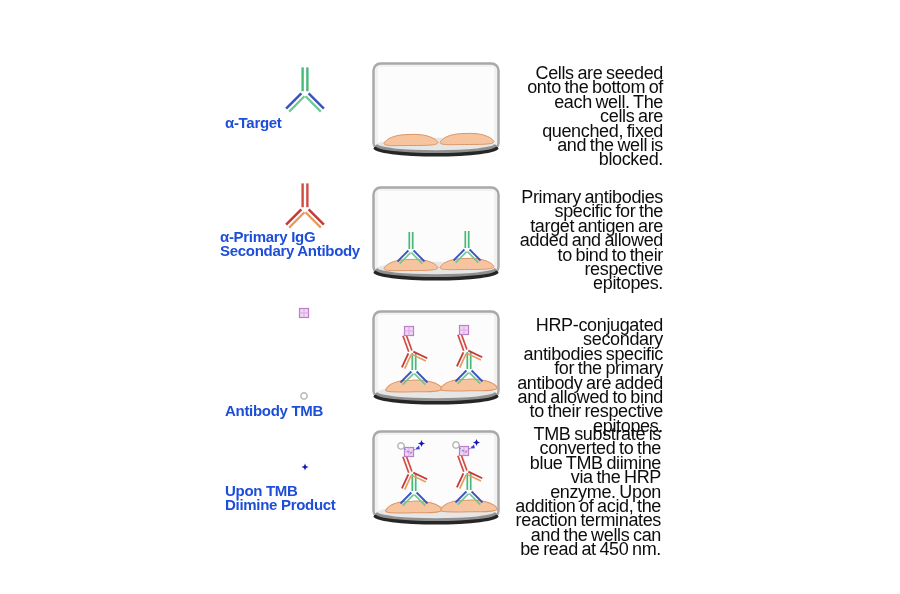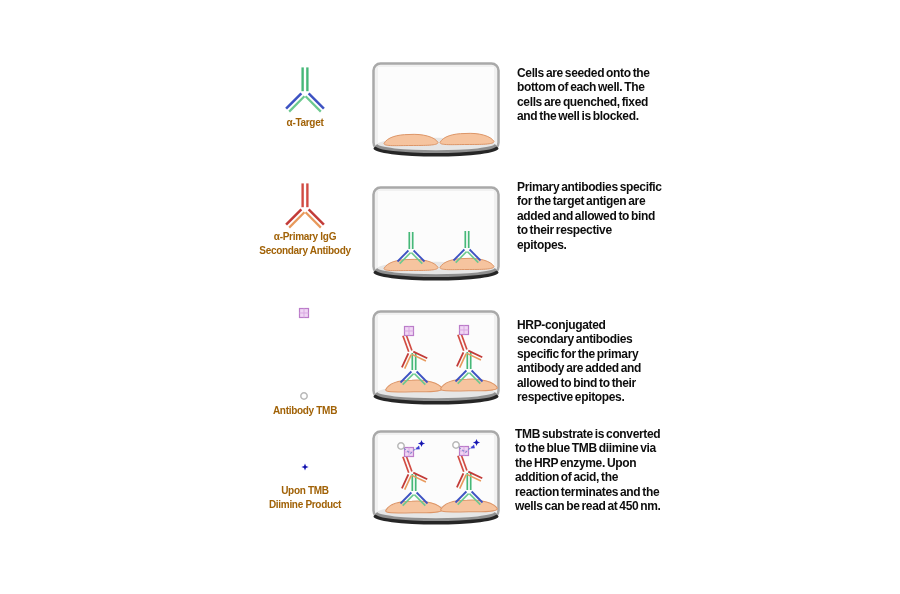--- a/index.html
+++ b/index.html
@@ -2,26 +2,26 @@
 <html><head>
 <meta charset="utf-8">
 <style>
   html,body{margin:0;padding:0;background:#fff;}
   .canvas{
     position:relative;width:900px;height:594px;background:#ffffff;overflow:hidden;
     font-family:"Liberation Sans","DejaVu Sans",sans-serif;color:#111;
   }
   .abs{position:absolute;}
   .legend-label{
-    font-size:10px;font-weight:700;text-align:center;line-height:14px;
-    letter-spacing:-0.3px;color:#a16207;
+    font-size:15px;font-weight:700;line-height:14px;
+    letter-spacing:-0.3px;color:#1d4ed8;
   }
   .legend-label span{display:block;}
   .step-text{
-    font-size:12px;font-weight:700;line-height:14.4px;text-align:left;
+    font-size:18px;font-weight:400;line-height:14.4px;text-align:right;
     letter-spacing:-0.35px;word-spacing:-1px;color:#0d0d0d;width:146px;
   }
   svg{display:block;}
 </style>
 </head>
 <body>
 
 <div class="canvas">
 
   <svg width="0" height="0" style="position:absolute" aria-hidden="true">
@@ -136,19 +136,19 @@
   </svg>
 
   <svg class="abs" style="left:371px;top:430px" width="130" height="96" viewBox="0 0 130 96">
     <use href="#well-frame"></use>
     <use href="#stack-3" transform="translate(43,63)"></use>
     <use href="#stack-3" transform="translate(98,62)"></use>
   </svg>
 
   <div class="abs step-text" style="left:517px;top:66px">Cells are seeded onto the bottom of each well. The cells are quenched, fixed and the well is blocked.</div>
 
-  <div class="abs step-text" style="left:517px;top:180px">Primary antibodies specific for the target antigen are added and allowed to bind to their respective epitopes.</div>
+  <div class="abs step-text" style="left:517px;top:190px">Primary antibodies specific for the target antigen are added and allowed to bind to their respective epitopes.</div>
 
   <div class="abs step-text" style="left:517px;top:318px">HRP-conjugated secondary antibodies specific for the primary antibody are added and allowed to bind to their respective epitopes.</div>
 
   <div class="abs step-text" style="left:515px;top:427px">TMB substrate is converted to the blue TMB diimine via the HRP enzyme. Upon addition of acid, the reaction terminates and the wells can be read at 450 nm.</div>
 
 </div>
 
 </body></html>

